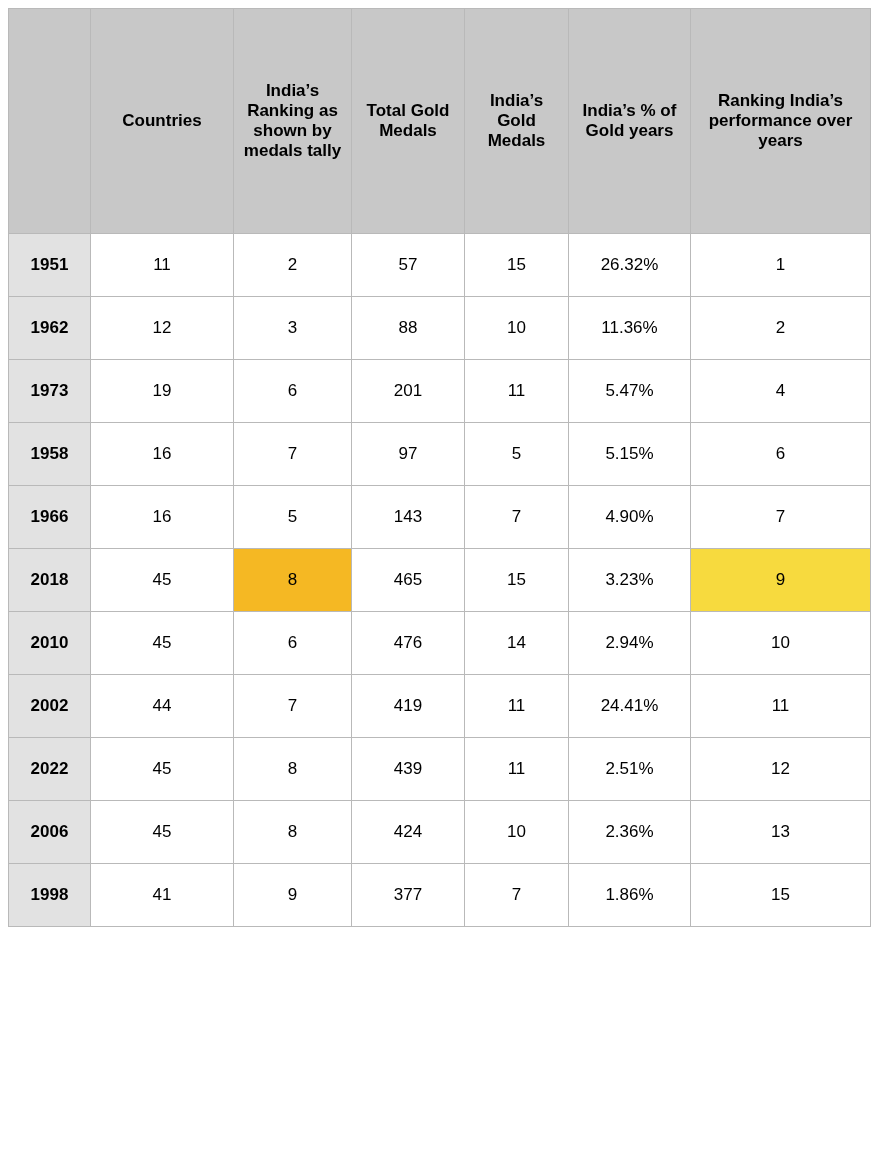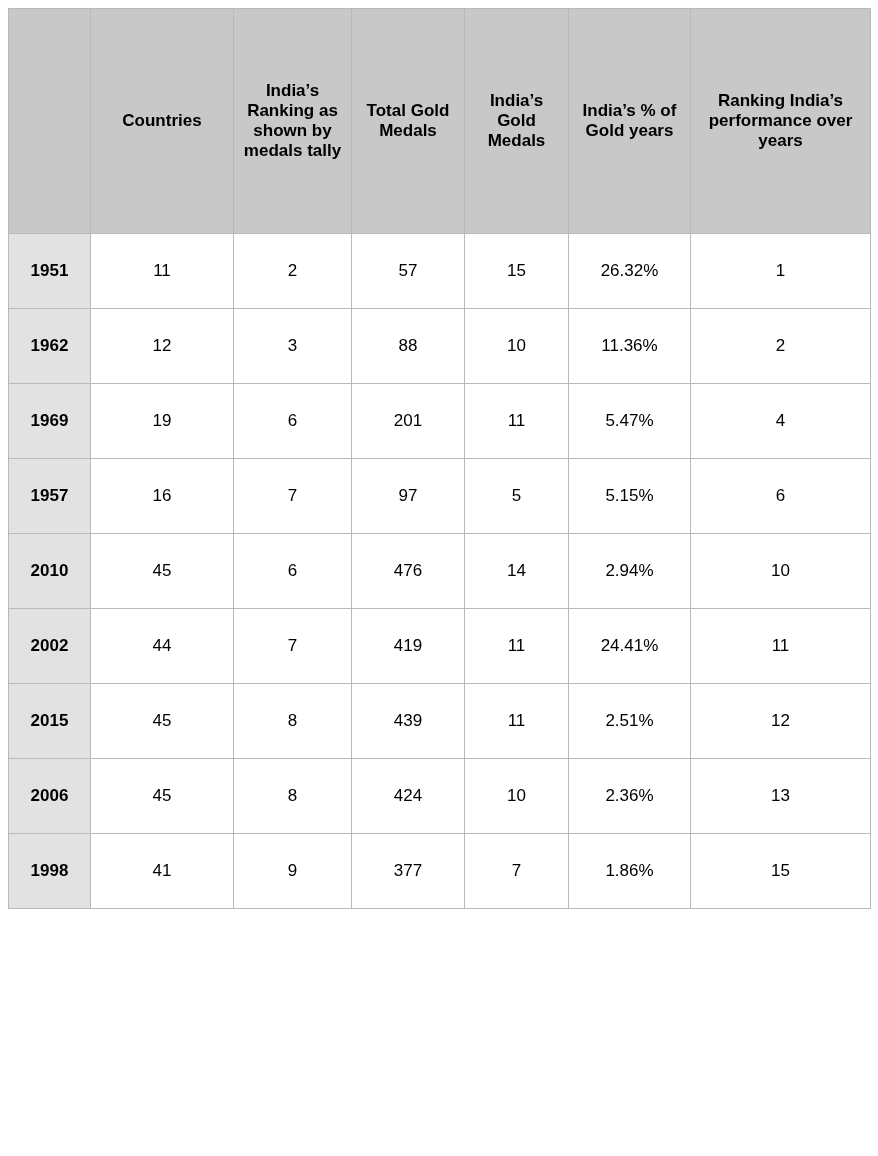--- a/index.html
+++ b/index.html
@@ -51,21 +51,21 @@
     padding: 6px 6px;
     border-color: #adadad;
   }
   thead th.corner {
     background: #c8c8c8;
   }
   tbody th.yearcell {
     background: #e2e2e2;
     font-weight: bold;
     font-size: 17px;
-    padding: 12px;
+    padding: 0;
     height: 50px;
   }
   tbody td {
     background: #ffffff;
     font-weight: normal;
     height: 50px;
     padding: 0;
   }
   tbody tr.highlight td.rank-cell {
     background: #f5b823;
@@ -112,57 +112,75 @@
         <tr>
           <th class="yearcell">1962</th>
           <td>12</td>
           <td class="rank-cell">3</td>
           <td>88</td>
           <td>10</td>
           <td>11.36%</td>
           <td class="perf-cell">2</td>
         </tr>
         <tr>
-          <th class="yearcell">1969</th>
+          <th class="yearcell">1973</th>
           <td>19</td>
           <td class="rank-cell">6</td>
           <td>201</td>
           <td>11</td>
           <td>5.47%</td>
           <td class="perf-cell">4</td>
         </tr>
         <tr>
-          <th class="yearcell">1957</th>
+          <th class="yearcell">1958</th>
           <td>16</td>
           <td class="rank-cell">7</td>
           <td>97</td>
           <td>5</td>
           <td>5.15%</td>
           <td class="perf-cell">6</td>
         </tr>
         <tr>
+          <th class="yearcell">1966</th>
+          <td>16</td>
+          <td class="rank-cell">5</td>
+          <td>143</td>
+          <td>7</td>
+          <td>4.90%</td>
+          <td class="perf-cell">7</td>
+        </tr>
+        <tr class="highlight">
+          <th class="yearcell">2018</th>
+          <td>45</td>
+          <td class="rank-cell">8</td>
+          <td>465</td>
+          <td>15</td>
+          <td>3.23%</td>
+          <td class="perf-cell">9</td>
+        </tr>
+        <tr>
           <th class="yearcell">2010</th>
           <td>45</td>
           <td class="rank-cell">6</td>
           <td>476</td>
           <td>14</td>
           <td>2.94%</td>
           <td class="perf-cell">10</td>
         </tr>
         <tr>
           <th class="yearcell">2002</th>
           <td>44</td>
           <td class="rank-cell">7</td>
           <td>419</td>
           <td>11</td>
           <td>24.41%</td>
           <td class="perf-cell">11</td>
         </tr>
         <tr>
-          <th class="yearcell">2015</th>
+          <th class="yearcell">2022</th>
           <td>45</td>
           <td class="rank-cell">8</td>
           <td>439</td>
           <td>11</td>
           <td>2.51%</td>
           <td class="perf-cell">12</td>
         </tr>
         <tr>
           <th class="yearcell">2006</th>
           <td>45</td>

